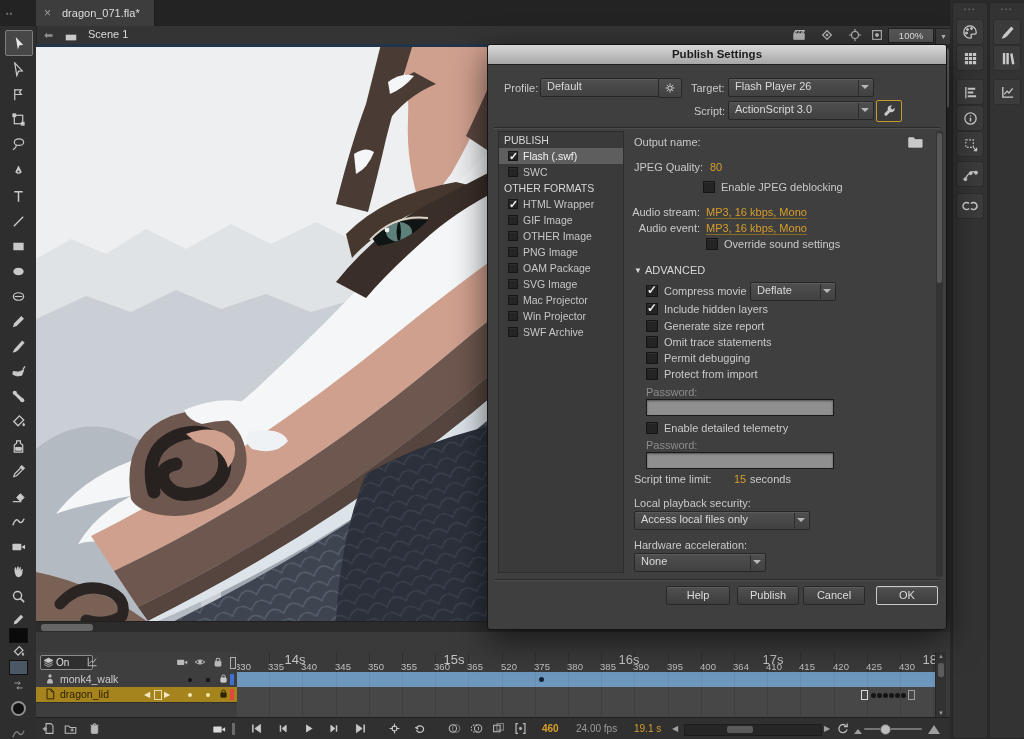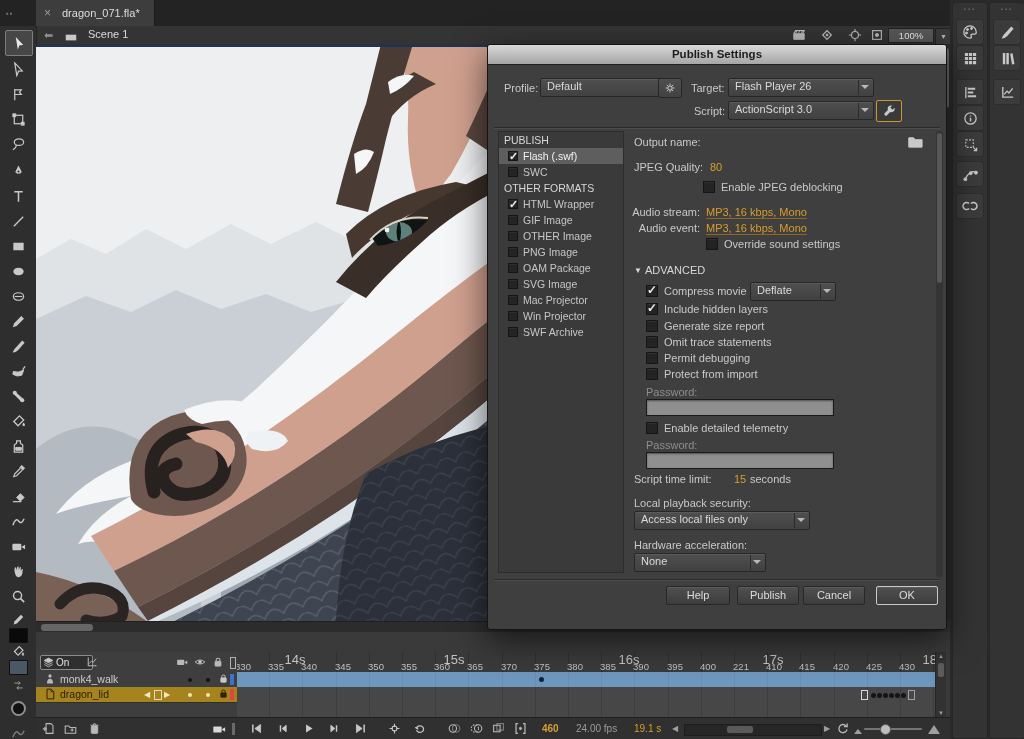--- a/index.html
+++ b/index.html
@@ -791,28 +791,28 @@
         <span class="sec" style="left:536px">17s</span>
         <span class="sec" style="left:696px">18s</span>
         <span class="fr" style="left:6px">330</span>
         <span class="fr" style="left:39px">335</span>
         <span class="fr" style="left:72px">340</span>
         <span class="fr" style="left:106px">345</span>
         <span class="fr" style="left:139px">350</span>
         <span class="fr" style="left:172px">355</span>
         <span class="fr" style="left:205px">360</span>
         <span class="fr" style="left:238px">365</span>
-        <span class="fr" style="left:272px">370</span>
+        <span class="fr" style="left:272px">520</span>
         <span class="fr" style="left:305px">375</span>
         <span class="fr" style="left:338px">380</span>
         <span class="fr" style="left:371px">385</span>
         <span class="fr" style="left:404px">390</span>
         <span class="fr" style="left:438px">395</span>
         <span class="fr" style="left:471px">400</span>
-        <span class="fr" style="left:504px">221</span>
+        <span class="fr" style="left:504px">364</span>
         <span class="fr" style="left:537px">410</span>
         <span class="fr" style="left:570px">415</span>
         <span class="fr" style="left:604px">420</span>
         <span class="fr" style="left:637px">425</span>
         <span class="fr" style="left:670px">430</span>
 
       </div>
       <div class="frow blue" style="top:20px">
         <span class="kdot" style="left:302px"></span>
       </div>

